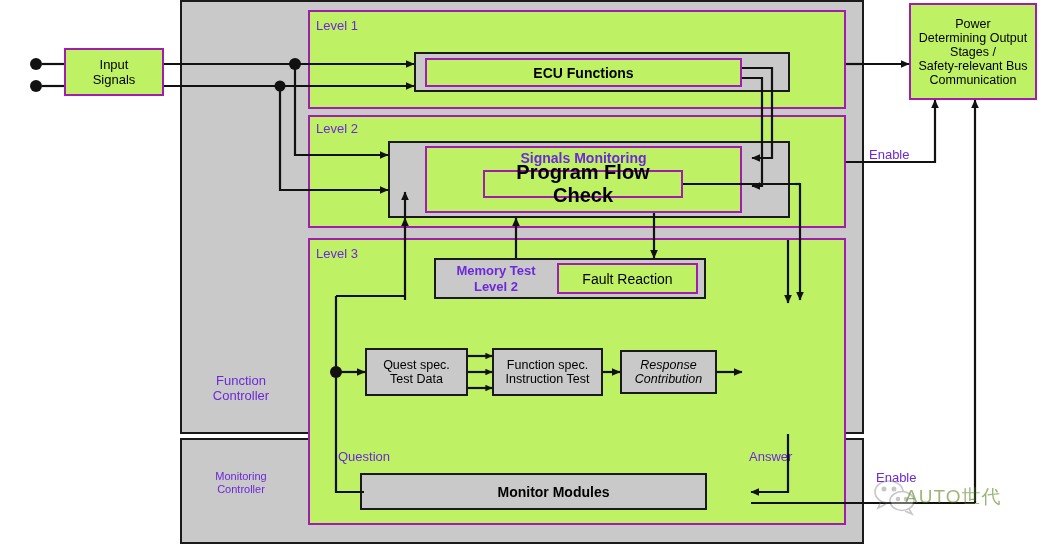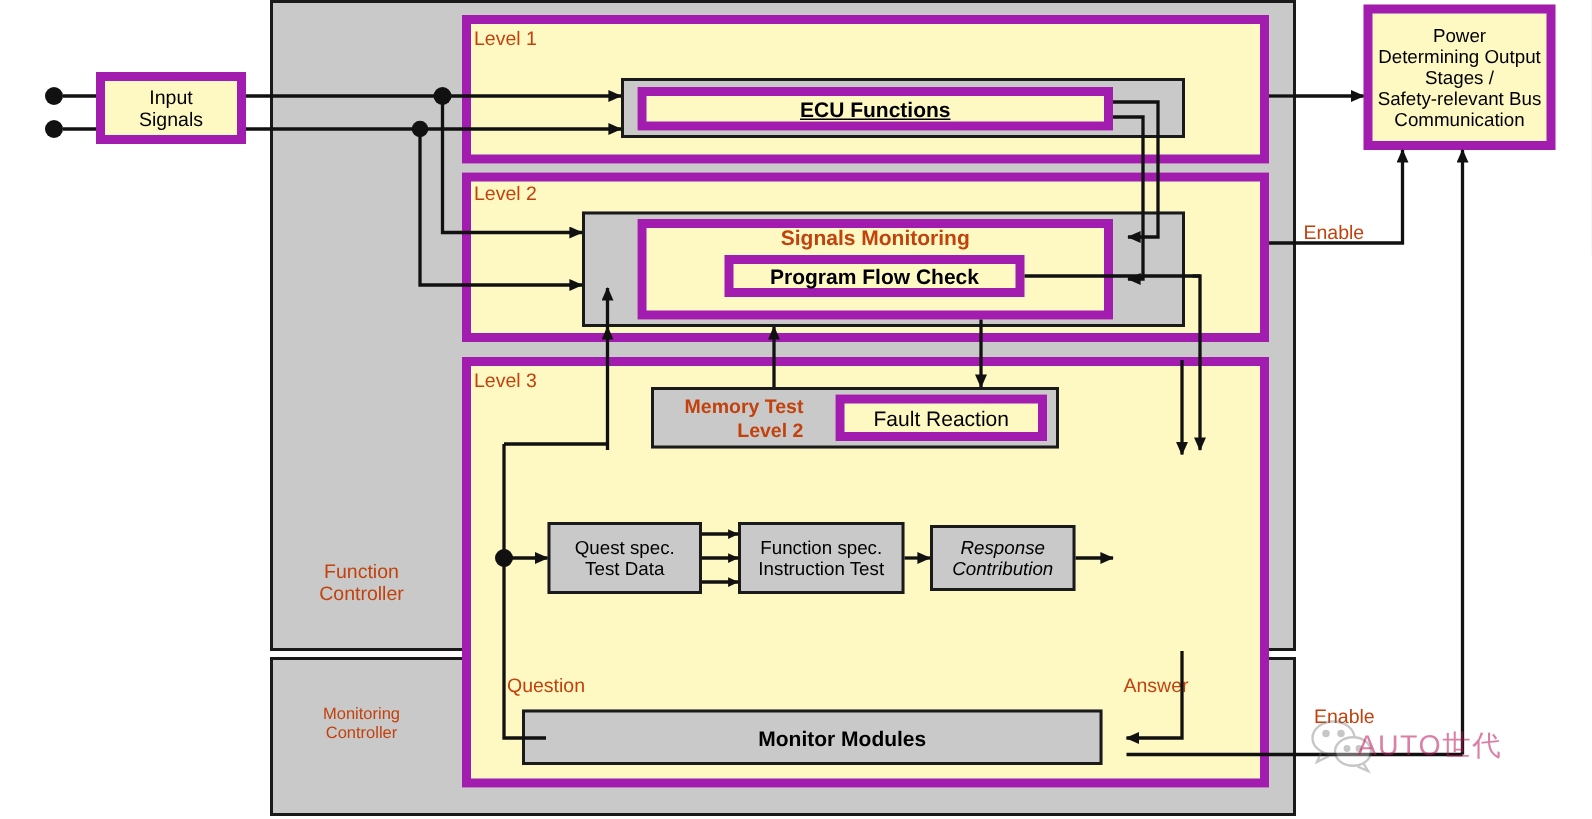--- a/index.html
+++ b/index.html
@@ -1,75 +1,75 @@
 <!DOCTYPE html>
 <html><head>
 <meta charset="utf-8">
 <style>
   html,body{margin:0;padding:0;background:#ffffff;}
   body{font-family:"Liberation Sans","DejaVu Sans",sans-serif;}
   #stage{position:relative;width:1061px;height:546px;background:#ffffff;overflow:hidden;}
   svg.layer{position:absolute;left:0;top:0;width:1061px;height:546px;}
-  .lbl{position:absolute;white-space:pre;line-height:1.18;color:#c2410c;}
+  .lbl{position:absolute;white-space:pre;line-height:1.18;color:#6d28d9;}
   .ctr{display:flex;align-items:center;justify-content:center;text-align:center;}
   .b{font-weight:bold;}
   
   .bx{position:absolute;box-sizing:border-box;}
   .gray{background:#c9c9c9;border:2px solid #1a1a1a;}
-  .white{background:#fef9c3;border:6px solid #a21caf;}
-  .wm{position:absolute;color:#be185d;opacity:.55;font-size:19px;letter-spacing:1px;
+  .white{background:#bef264;border:2px solid #a21caf;}
+  .wm{position:absolute;color:#4d7c0f;opacity:.55;font-size:19px;letter-spacing:1px;
       white-space:nowrap;}
   .wmicon{position:absolute;opacity:.5;}
 </style>
 </head>
 <body>
 
 <div id="stage">
 
   <div class="bx gray" style="left:180px;top:0px;width:684px;height:434px;"></div>
 
   <div class="bx gray" style="left:180px;top:438px;width:684px;height:106px;"></div>
 
   <div class="bx white" style="left:308px;top:10px;width:538px;height:99px;"></div>
   <div class="bx white" style="left:308px;top:115px;width:538px;height:113px;"></div>
   <div class="bx white" style="left:308px;top:238px;width:538px;height:287px;"></div>
 
   <div class="bx gray" style="left:414px;top:52px;width:376px;height:40px;"></div>
-  <div class="bx white ctr" style="left:425px;top:58px;width:317px;height:29px;text-decoration:underline;">
+  <div class="bx white ctr" style="left:425px;top:58px;width:317px;height:29px;">
     <span class="b" style="font-size:14px;">ECU Functions</span>
   </div>
 
   <div class="bx gray" style="left:388px;top:141px;width:402px;height:77px;"></div>
   <div class="bx white" style="left:425px;top:146px;width:317px;height:67px;"></div>
   <div class="lbl b ctr" style="left:425px;top:148px;width:317px;height:20px;font-size:14px;">Signals Monitoring</div>
   <div class="bx white ctr" style="left:483px;top:170px;width:200px;height:28px;">
-    <span class="b" style="font-size:14px;">Program Flow Check</span>
+    <span class="b" style="font-size:20px;">Program Flow Check</span>
   </div>
 
   <div class="bx gray" style="left:434px;top:258px;width:272px;height:41px;"></div>
-  <div class="lbl b ctr" style="left: 440px; top: 262px; width: 112px; height: 33px; font-size: 13px; white-space: pre-line; text-align: right;">Memory Test
+  <div class="lbl b ctr" style="left: 440px; top: 262px; width: 112px; height: 33px; font-size: 13px; white-space: pre-line;">Memory Test
 Level 2</div>
   <div class="bx gray ctr" style="left:365px;top:348px;width:103px;height:48px;">
     <span style="font-size: 12.5px; white-space: pre-line;">Quest spec.
 Test Data</span>
   </div>
 
   <div class="bx white ctr" style="left:557px;top:263px;width:141px;height:31px;">
     <span style="font-size:14px;">Fault Reaction</span>
   </div>
   <div class="bx gray ctr" style="left:492px;top:348px;width:111px;height:48px;">
     <span style="font-size: 12.5px; white-space: pre-line;">Function spec.
 Instruction Test</span>
   </div>
   <div class="bx gray ctr" style="left:620px;top:350px;width:97px;height:44px;font-style:italic;">
     <span style="font-size: 12.5px; white-space: pre-line;">Response
 Contribution</span>
   </div>
 
-  <div class="bx gray ctr" style="left:348px;top:473px;width:387px;height:37px;padding-left:40px;">
+  <div class="bx gray ctr" style="left:360px;top:473px;width:347px;height:37px;padding-left:40px;">
     <span class="b" style="font-size:14px;">Monitor Modules</span>
   </div>
 
   <div class="bx white ctr" style="left:64px;top:48px;width:100px;height:48px;">
     <span style="font-size: 13px; white-space: pre-line;">Input
 Signals</span>
   </div>
   <div class="bx white ctr" style="left:909px;top:3px;width:128px;height:97px;">
     <span style="font-size: 12.5px; white-space: pre-line;">Power
 Determining Output

